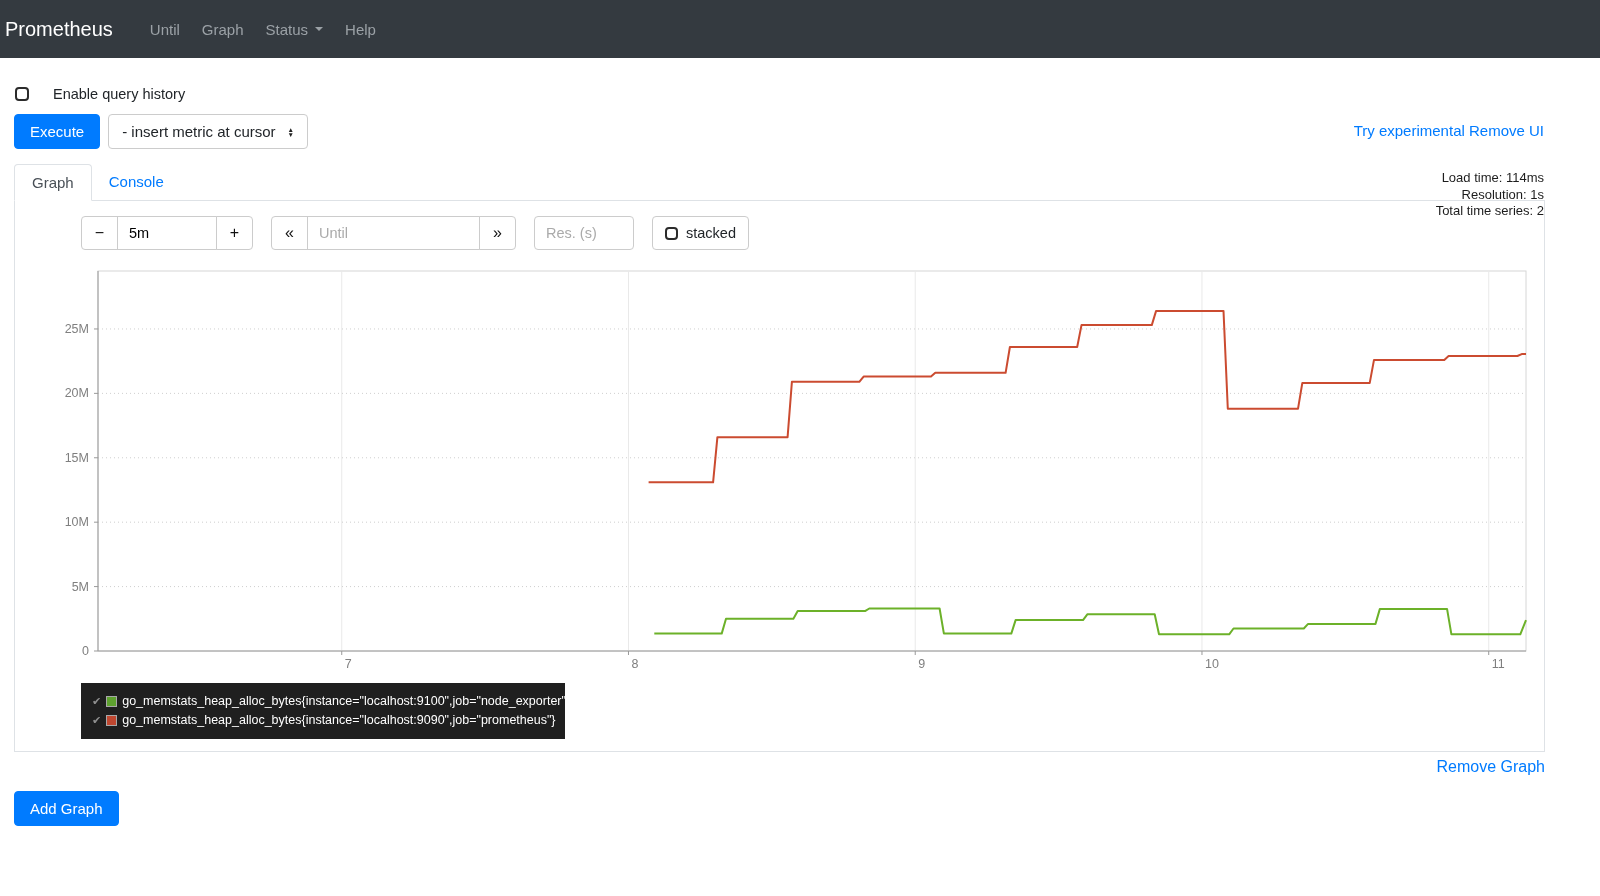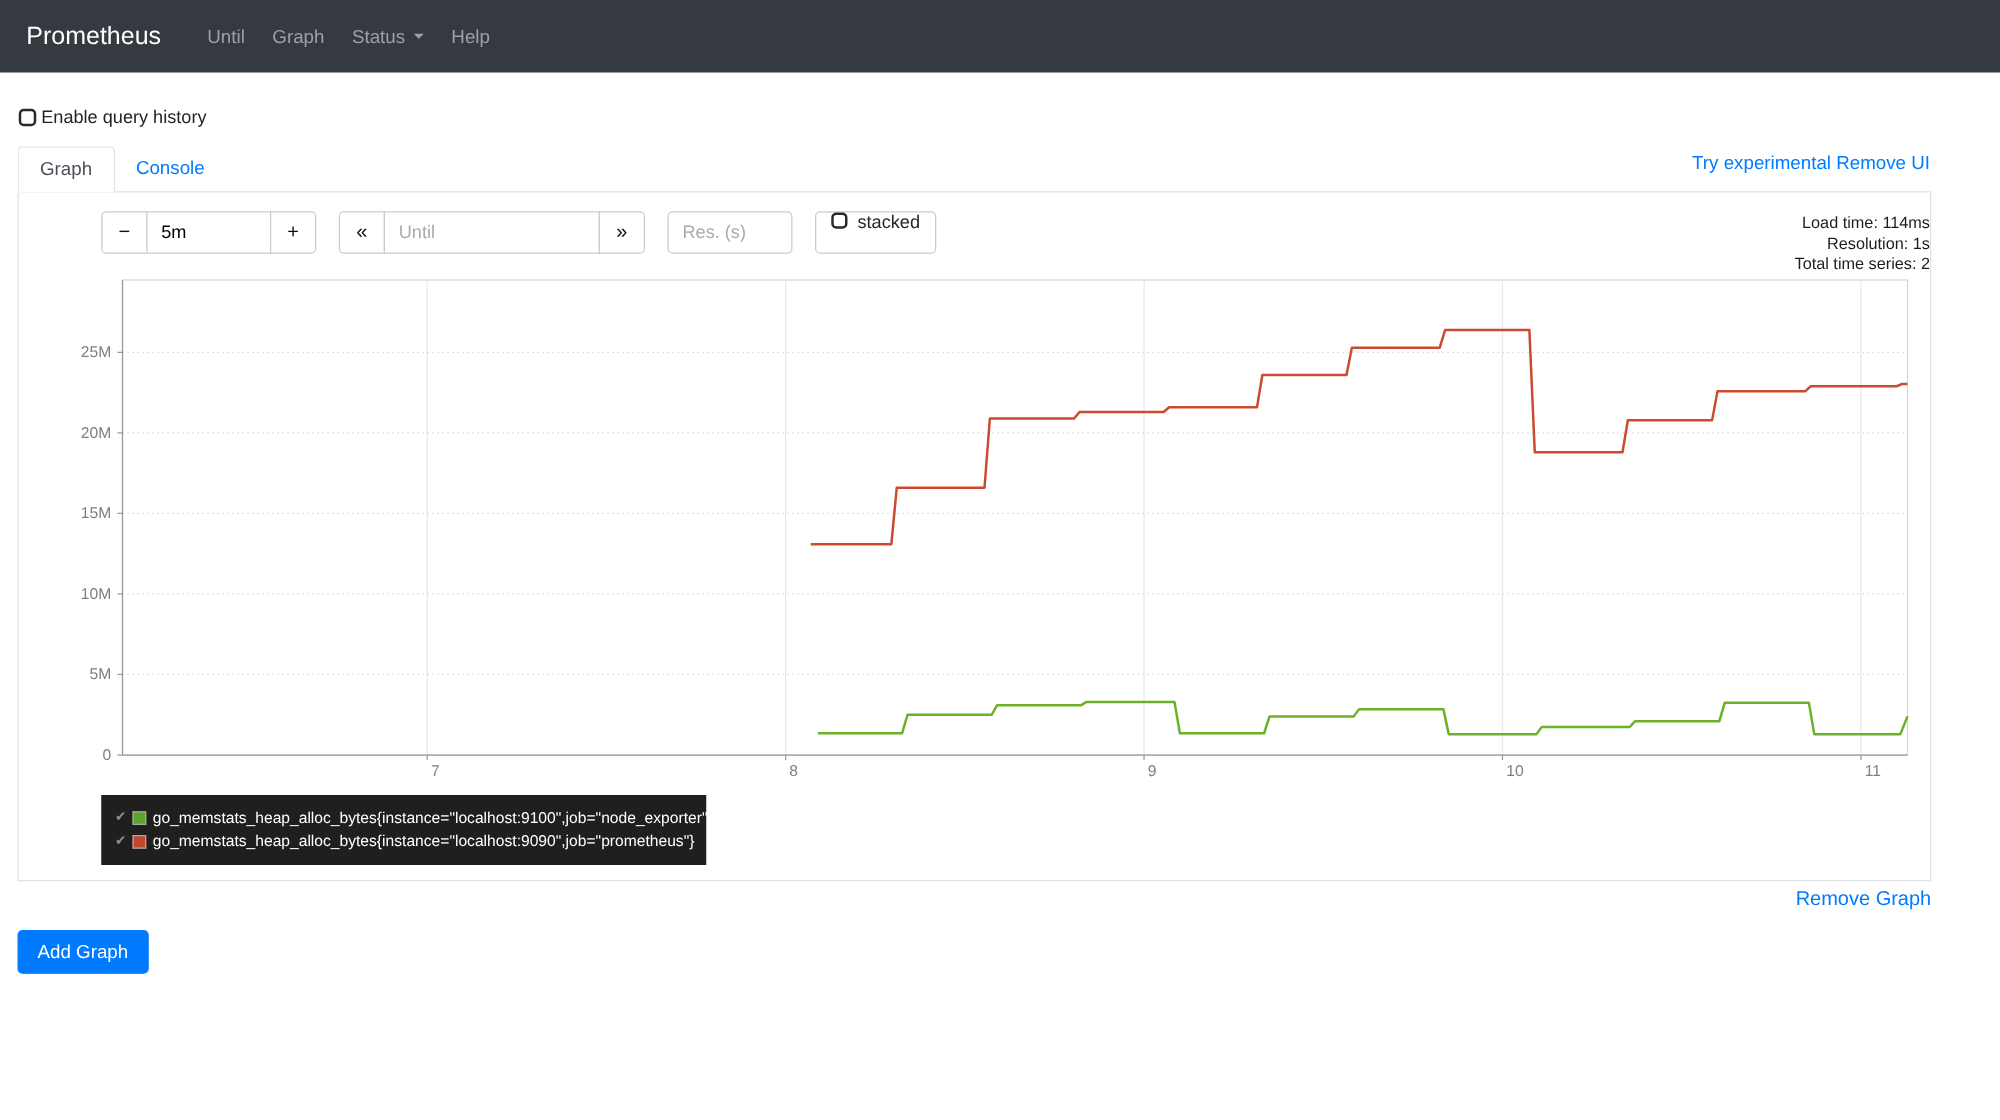--- a/index.html
+++ b/index.html
@@ -1,30 +1,30 @@
 <!DOCTYPE html>
 <html><head>
 <meta charset="utf-8">
 <style>
   * { box-sizing: border-box; }
   html,body { margin:0; padding:0; background:#fff; color:#212529;
     font-family:"Liberation Sans", sans-serif; }
   body { width:1600px; height:896px; overflow:hidden; position:relative; }
 
   
-  .navbar { height:58px; background:#343a40; display:flex; align-items:center; padding:0 21px; }
+  .navbar { height:58px; background:#343a40; display:flex; align-items:center; padding:0 5px; }
   .brand { color:#fff; font-size:20px; font-weight:500; margin-right:26px; cursor:pointer; }
   .nav-link { color:#9ba1a6; font-size:15px; padding:0 11px; cursor:pointer; display:flex; align-items:center; }
   .caret { display:inline-block; width:0; height:0; margin-left:7px; border-left:4px solid transparent;
     border-right:4px solid transparent; border-top:4px solid #9ba1a6; }
 
   
   .content { padding:16px 55px 14px 14px; position:relative; }
 
-  .history-row { display:flex; align-items:center; gap:4px; margin:12px 0 11px 1px; }
+  .history-row { display:flex; align-items:center; gap:24px; margin:12px 0 11px 1px; }
   .cbx { width:14px; height:14px; border:2px solid #2b2b2b; border-radius:4px; background:#fff; flex:0 0 auto; }
   .history-label { font-size:14.5px; }
 
   .react-link { position:absolute; top:64px; right:56px; color:#007bff; font-size:15px; cursor:pointer; }
 
   .expr-wrap { position:relative; width:1281px; }
   .expr { width:1281px; height:39px; border:1px solid #ccc; border-radius:4px; font-size:15px;
     font-family:"Liberation Sans",sans-serif; padding:9px 12px; resize:none; outline:none; display:block; }
   .g-icon { position:absolute; right:13px; top:6px; width:27px; height:27px; border-radius:50%;
     background:#c6cbd6; color:#fff; font-weight:bold; font-size:17px; display:flex;
@@ -56,21 +56,21 @@
     display:flex; align-items:center; justify-content:center; cursor:pointer; }
   .ctl-btn.left { border-radius:4px 0 0 4px; }
   .ctl-btn.right { border-radius:0 4px 4px 0; margin-left:-1px; }
   .ctl-input { height:34px; border:1px solid #ccc; padding:0 11px; font-size:14.5px; outline:none;
     font-family:"Liberation Sans",sans-serif; margin-left:-1px; }
   .ctl-input::placeholder { color:#aaa; }
   .w-range { width:100px; }
   .w-until { width:173px; }
   .w-res { width:100px; border-radius:4px; margin-left:0; }
   .stacked-btn { height:34px; border:1px solid #ccc; border-radius:4px; background:#fff; display:flex;
-    gap:8px; padding:0 12px; font-size:14.5px; cursor:pointer; }
+    align-items:center; gap:8px; padding:0 12px; font-size:14.5px; cursor:pointer; }
   .cbx-sm { width:13px; height:13px; border:2px solid #2b2b2b; border-radius:4px; background:#fff; }
 
   .chart-wrap { margin:13px 0 0 15px; }
   svg { display:block; font-family:"Liberation Sans",sans-serif; }
 
   .legend { margin:6px 0 0 66px; background:#1f1f1f; width:484px; padding:9px 11px; }
   .legend-row { display:flex; align-items:center; gap:5px; color:#fff; font-size:12.5px; line-height:19px; cursor:pointer; }
   .check { color:#8f8f8f; font-size:11px; }
   .swatch { width:11px; height:11px; border:1px solid #a8a8a8; flex:0 0 auto; }
 
@@ -107,20 +107,30 @@
     <span class="history-label">Enable query history</span>
   </div>
 
 
   <div class="stats">
     <div>Load time: 114ms</div>
     <div>Resolution: 1s</div>
     <div>Total time series: 2</div>
   </div>
 
+  <div class="exec-row">
+    <button class="btn-primary">Execute</button>
+    <div class="metric-select">
+      <span>- insert metric at cursor</span>
+      <span class="updown">
+          <span>▲</span>
+          <span>▼</span>
+        </span>
+    </div>
+  </div>
 
   <div class="tabs">
     <div class="tab-active">Graph</div>
     <div class="tab-link">Console</div>
   </div>
 
   <div class="panel">
 
     <div class="ctrl-row">
       <div class="igroup">

